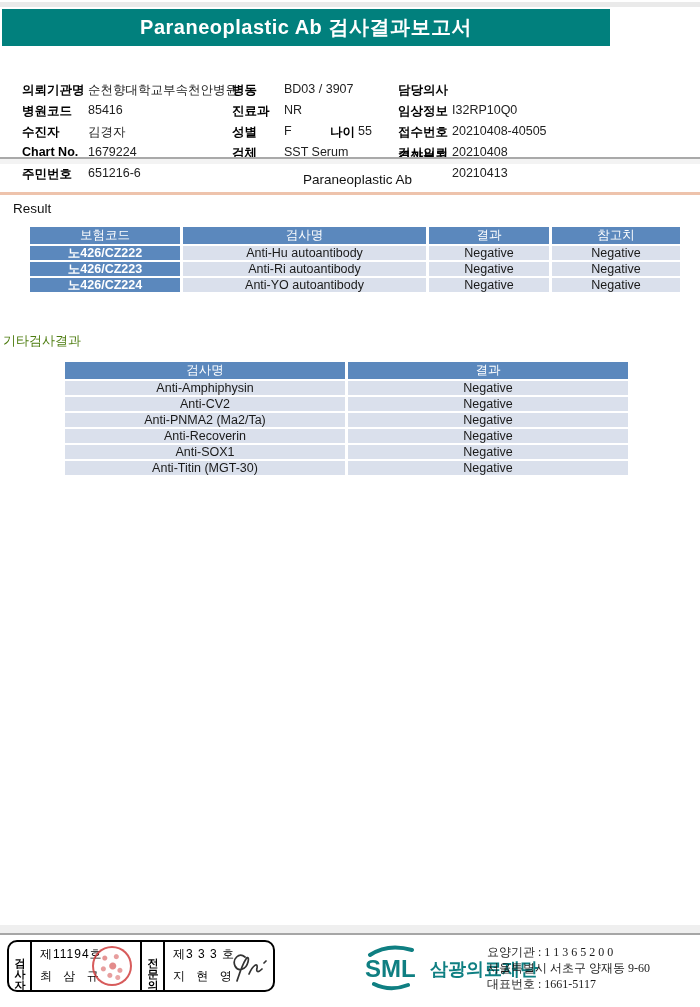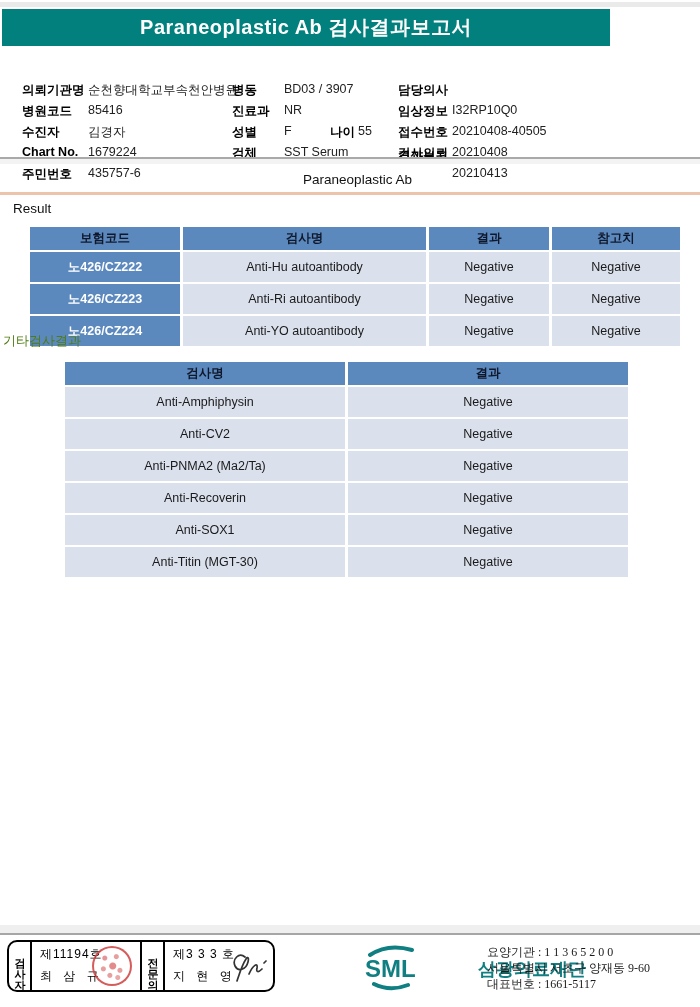--- a/index.html
+++ b/index.html
@@ -34,24 +34,24 @@
   }
   .salmon-line { position:absolute; top:192px; left:0; width:700px; height:3px; background:#eec3ac; }
   .result-label { position:absolute; top:201px; left:13px; font-size:13.5px; font-weight:500; color:#111; }
   .other-label  { position:absolute; top:332px; left:3px;  font-size:13px;  font-weight:500; color:#4d7c0f; }
 
   
   .grid-table { position:absolute; display:grid; gap:2px 3px; background:#fff; }
   .result-table { left:30px; top:227px; width:650px; grid-template-columns:150px 243px 120px 128px; }
   .other-table  { left:65px; top:362px; width:563px; grid-template-columns:280px 280px; }
   .cell {
-    height:30px; display:flex; align-items:center; justify-content:center;
+    height:14px; display:flex; align-items:center; justify-content:center;
     font-size:12.5px; background:#dae0ec; color:#1a1a1a; white-space:nowrap;
   }
-  .cell.hd   { background:#5b88bd; color:#0f172a; font-weight:bold; height:23px; }
+  .cell.hd   { background:#5b88bd; color:#ffffff; font-weight:normal; height:17px; }
   .cell.code { background:#5b88bd; color:#fff; font-weight:bold; }
 
   
   .page-bottom-strip {
     position:absolute; top:925px; left:0; width:700px; height:10px;
     background:#efefef; border-bottom:2px solid #a6a6a6;
   }
 
   
   .stamp-box {
@@ -75,21 +75,21 @@
       radial-gradient(circle at 62% 24%, rgba(208,62,62,.5) 2px, transparent 3px),
       radial-gradient(circle at 26% 58%, rgba(208,62,62,.5) 2px, transparent 3px),
       radial-gradient(circle at 52% 50%, rgba(208,62,62,.6) 3px, transparent 4px),
       radial-gradient(circle at 72% 62%, rgba(208,62,62,.5) 2px, transparent 3px),
       radial-gradient(circle at 44% 76%, rgba(208,62,62,.5) 2px, transparent 3px),
       radial-gradient(circle at 66% 82%, rgba(208,62,62,.45) 2px, transparent 3px);
   }
   .signature { position:absolute; right:2px; top:8px; }
 
   
-  .sml-logo-wrap { position:absolute; left:362px; top:942px; display:flex; align-items:center;gap:48px; }
+  .sml-logo-wrap { position:absolute; left:362px; top:942px; display:flex; align-items:center; }
   .sml-name { font-size:18px; font-weight:bold; color:#0f7f82; margin-left:6px; white-space:nowrap; }
   .org-info { position:absolute; left:487px; top:944px; font-size:12px; color:#1a1a1a; line-height:16px; }
   .org-info div { white-space:nowrap;font-family:Liberation Serif, serif; }
 </style>
 </head>
 <body>
 
 <div class="page-top-strip"></div>
 <div class="title-bar">Paraneoplastic Ab 검사결과보고서</div>
 
@@ -97,21 +97,21 @@
 
   <span class="lbl" style="top:52px;left:22px">의뢰기관명</span>
   <span class="val" style="top:52px;left:88px">순천향대학교부속천안병원</span>
   <span class="lbl" style="top:73px;left:22px">병원코드</span>
   <span class="val" style="top:73px;left:88px">85416</span>
   <span class="lbl" style="top:94px;left:22px">수진자</span>
   <span class="val" style="top:94px;left:88px">김경자</span>
   <span class="lbl" style="top:115px;left:22px">Chart No.</span>
   <span class="val" style="top:115px;left:88px">1679224</span>
   <span class="lbl" style="top:136px;left:22px">주민번호</span>
-  <span class="val" style="top:136px;left:88px">435757-6</span>
+  <span class="val" style="top:136px;left:88px">651216-6</span>
 
   <span class="lbl" style="top:52px;left:232px">병동</span>
   <span class="val" style="top:52px;left:284px">BD03 / 3907</span>
   <span class="lbl" style="top:73px;left:232px">진료과</span>
   <span class="val" style="top:73px;left:284px">NR</span>
   <span class="lbl" style="top:94px;left:232px">성별</span>
   <span class="val" style="top:94px;left:284px">F</span>
   <span class="lbl" style="top:94px;left:330px">나이</span>
   <span class="val" style="top:94px;left:358px">55</span>
   <span class="lbl" style="top:115px;left:232px">검체</span>

